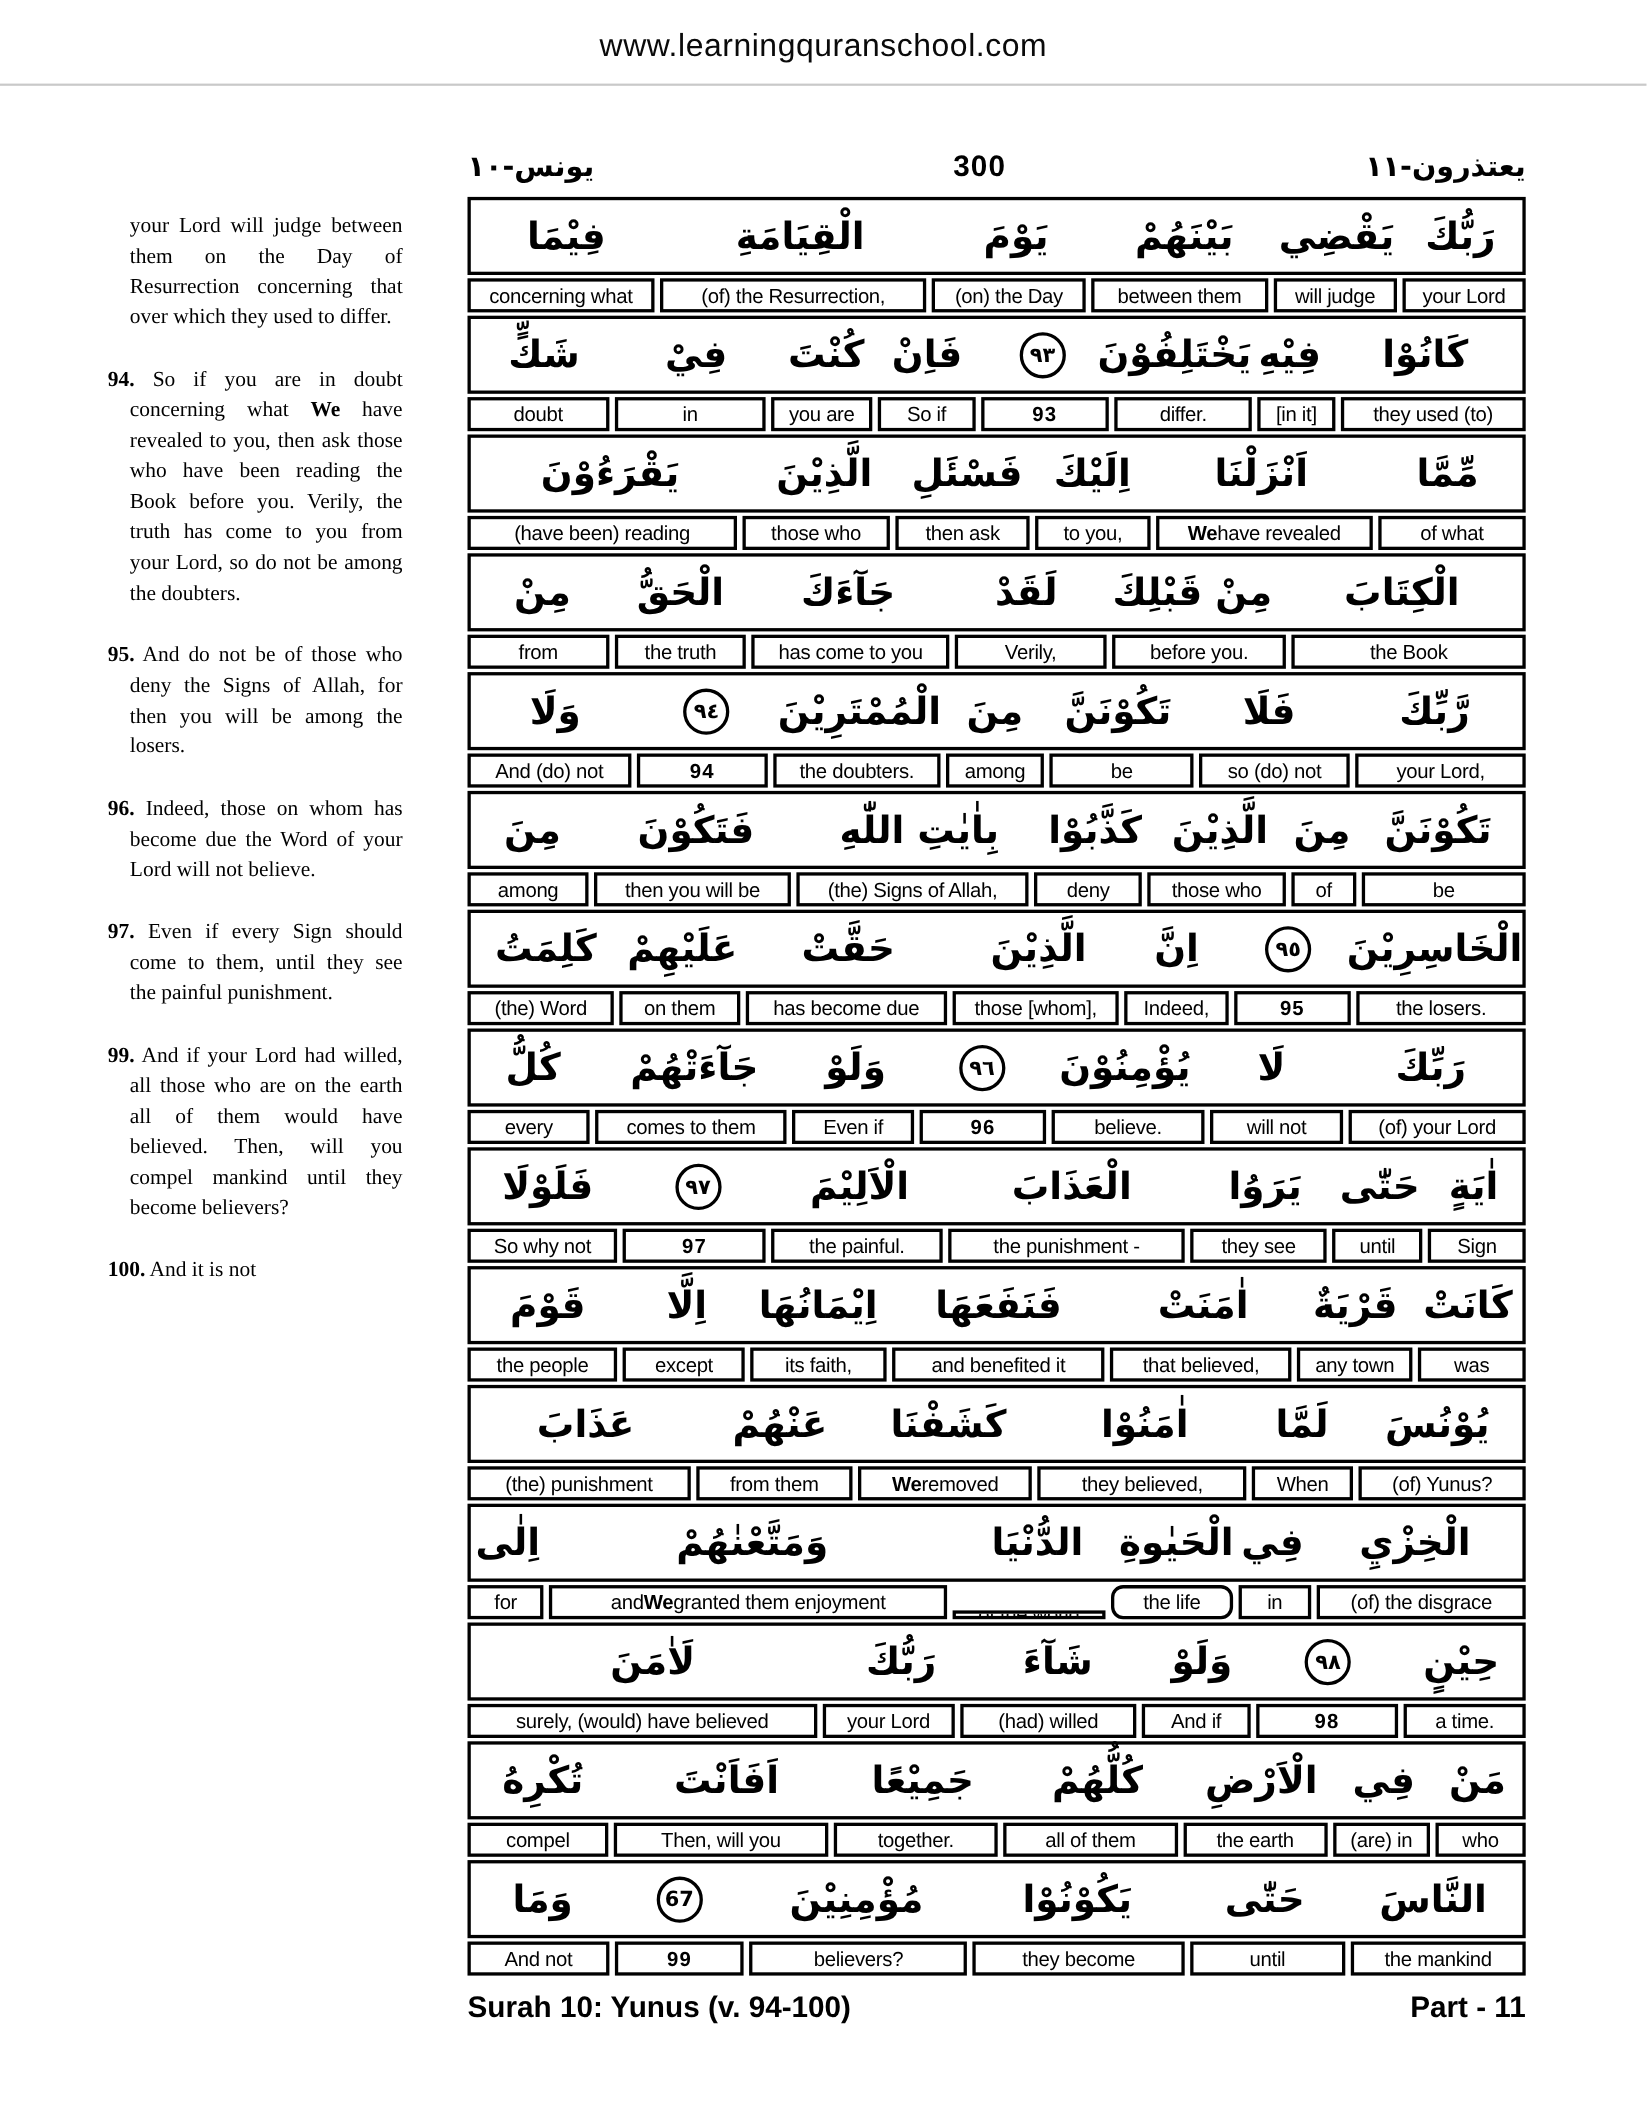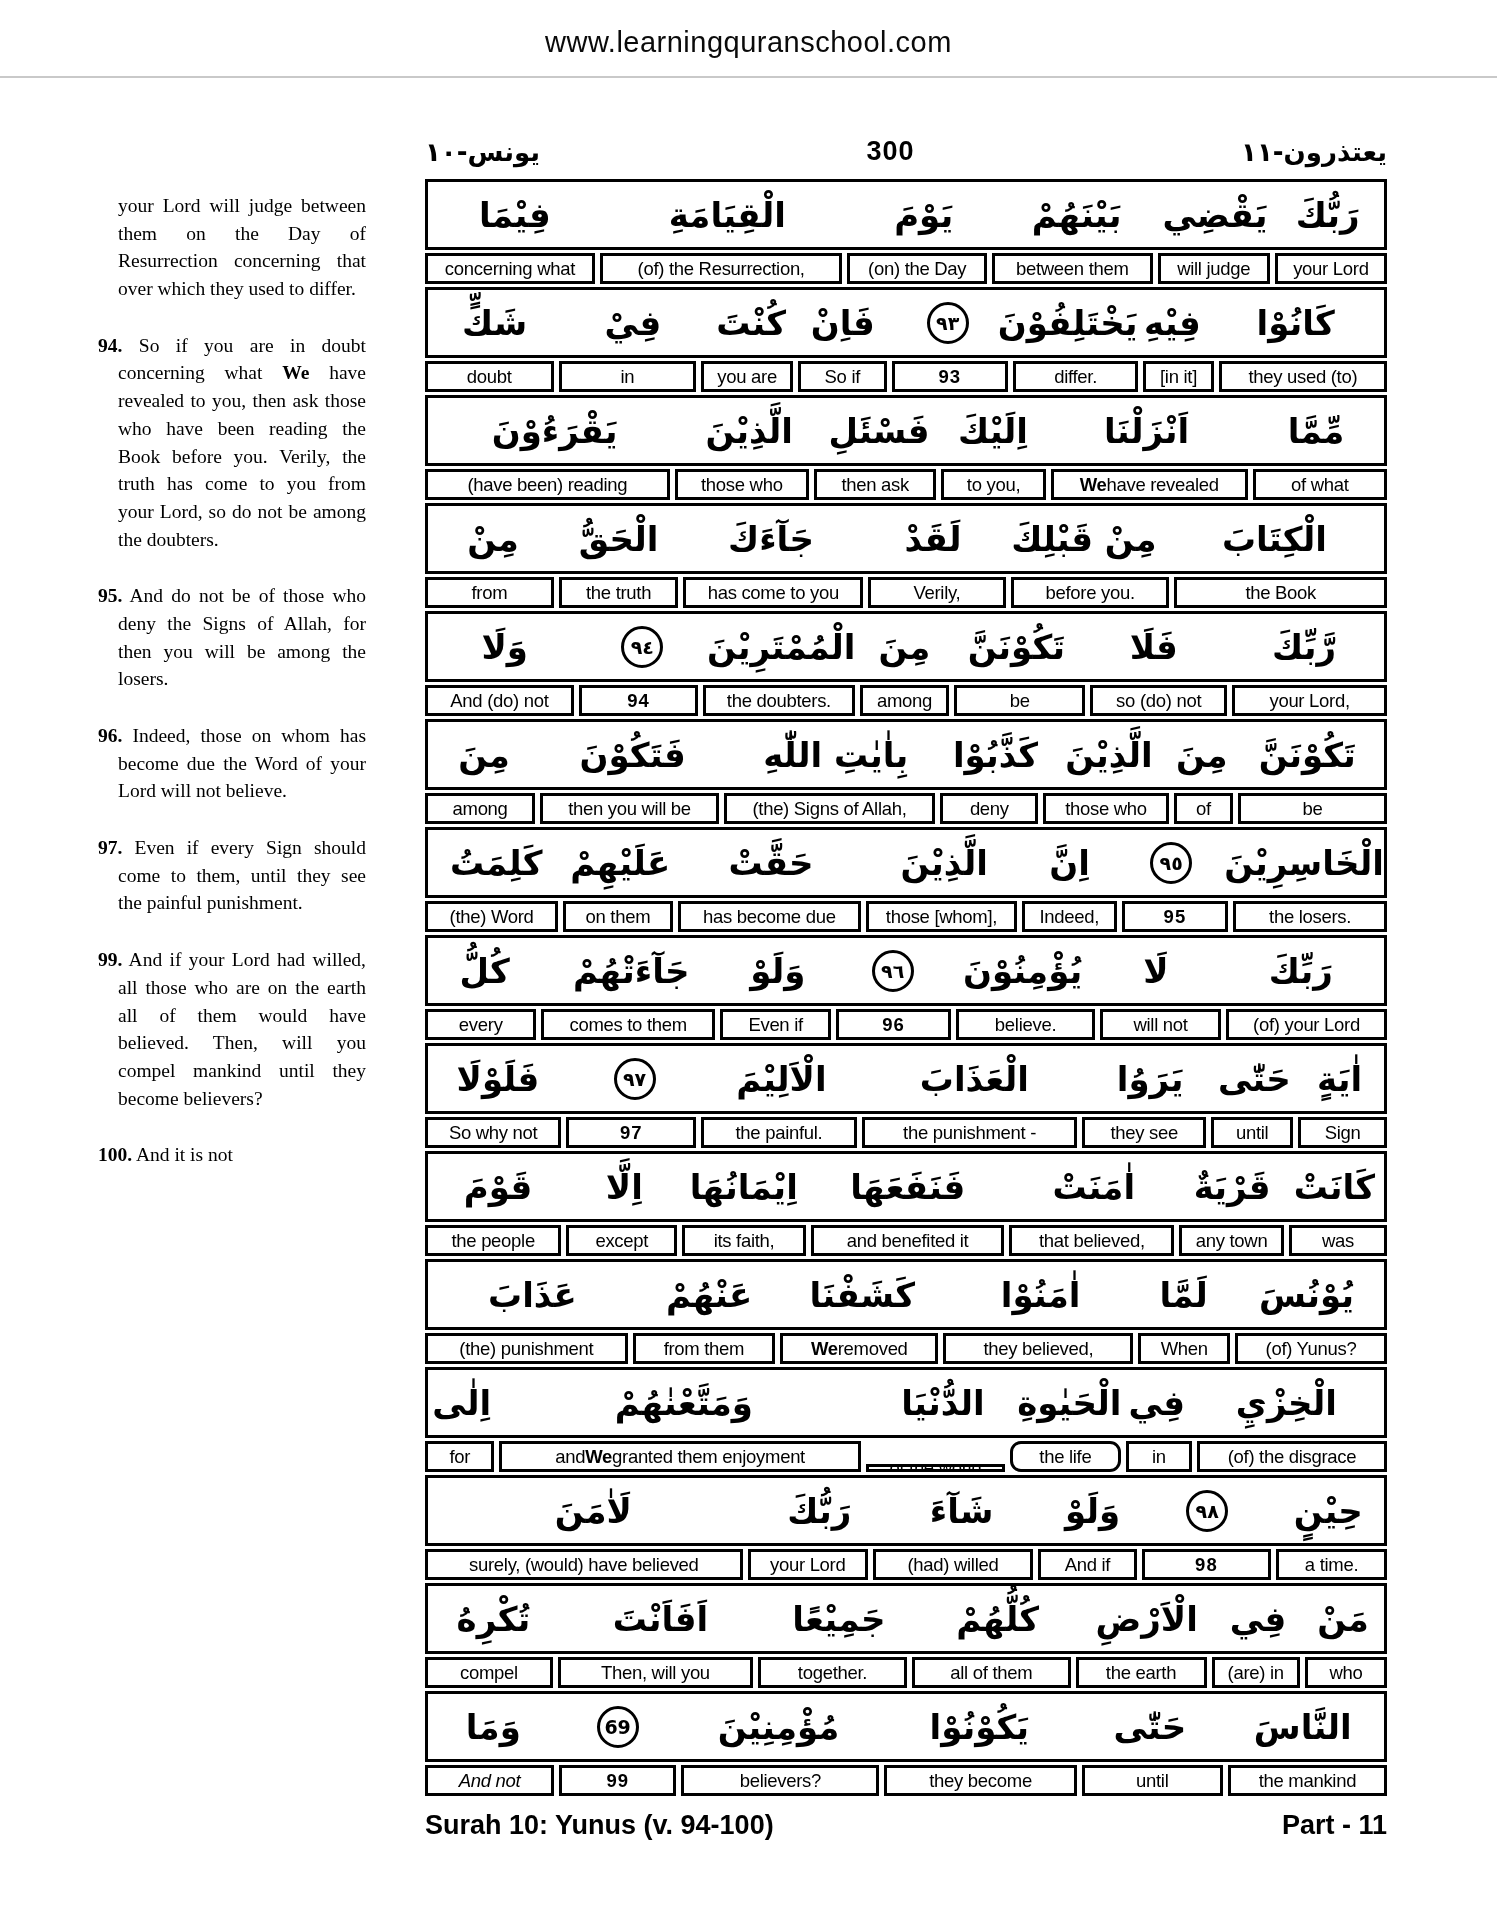--- a/index.html
+++ b/index.html
@@ -332,30 +332,30 @@
           <div class="box" style="flex: 310 1 0px;">Then, will you</div>
           <div class="box" style="flex: 200 1 0px;">compel</div>
         </div>
       </div>
       <div class="unit">
         <div class="arabic-band" dir="rtl">
           <div class="aw" style="flex: 255 1 0px;">النَّاسَ</div>
           <div class="aw" style="flex: 225 1 0px;">حَتّٰى</div>
           <div class="aw" style="flex: 310 1 0px;">يَكُوْنُوْا</div>
           <div class="aw" style="flex: 320 1 0px;">مُؤْمِنِيْنَ</div>
-          <div class="aw" style="flex: 185 1 0px;"><span class="vc">69</span></div>
+          <div class="aw" style="flex: 185 1 0px;"><span class="vc">67</span></div>
           <div class="aw" style="flex: 205 1 0px;">وَمَا</div>
         </div>
         <div class="trans-band" dir="rtl">
           <div class="box" style="flex: 255 1 0px;">the mankind</div>
           <div class="box" style="flex: 225 1 0px;">until</div>
           <div class="box" style="flex: 310 1 0px;">they become</div>
           <div class="box" style="flex: 320 1 0px;">believers?</div>
           <div class="box num" style="flex: 185 1 0px;">99</div>
-          <div class="box" style="flex: 205 1 0px; font-style: italic;">And not</div>
+          <div class="box" style="flex: 205 1 0px;">And not</div>
         </div>
       </div>
     </div>
   <div class="footer">
     <span>Surah 10: Yunus (v. 94-100)</span>
     <span>Part - 11</span>
   </div>
 </main>
 
 </body></html>

